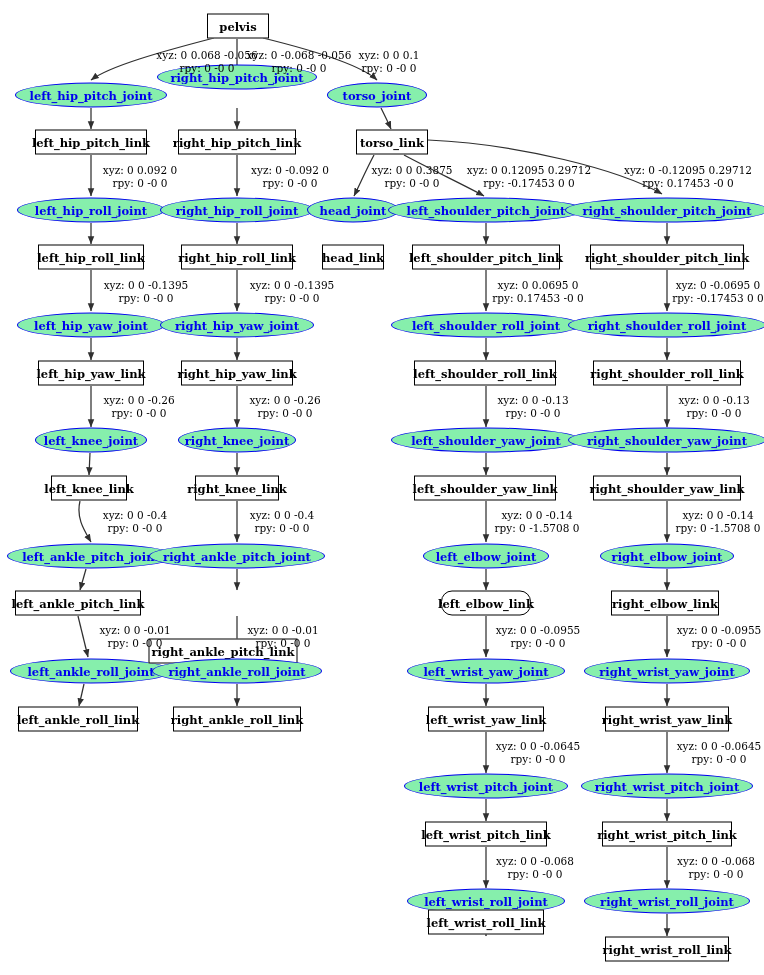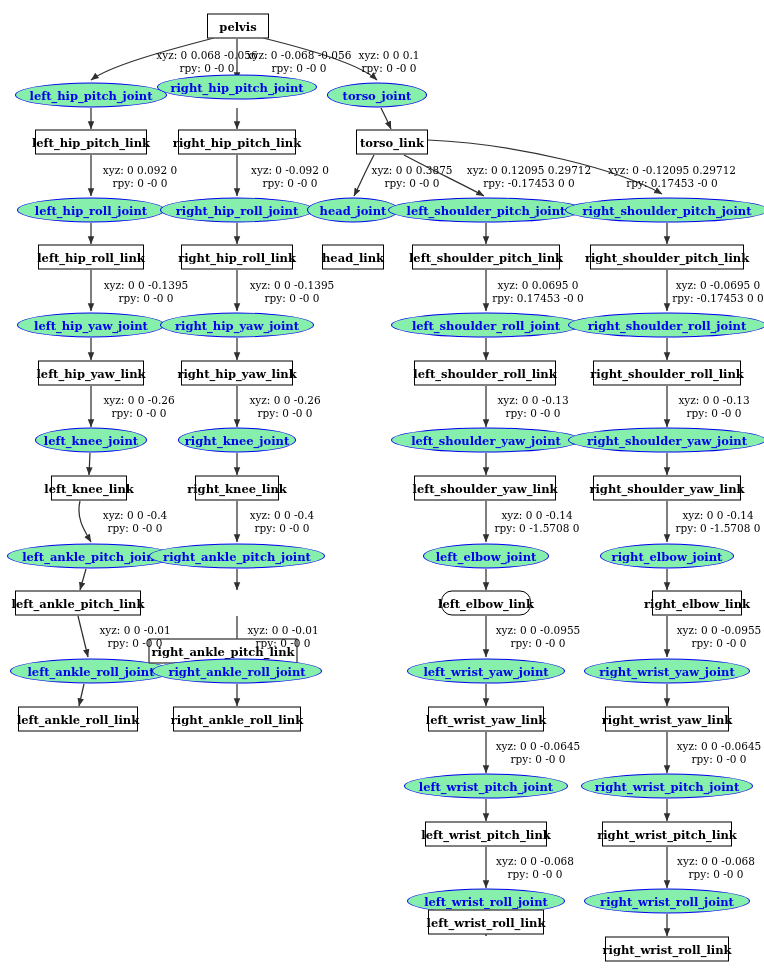--- a/index.html
+++ b/index.html
@@ -94,21 +94,21 @@
       <div class="node joint" style="left: 91px; top: 210px; width: 148px;">left_hip_roll_joint</div>
       <div class="node link" style="left: 91px; top: 257px; width: 106px;">left_hip_roll_link</div>
       <div class="node joint" style="left: 91px; top: 325px; width: 148px;">left_hip_yaw_joint</div>
       <div class="node link" style="left: 91px; top: 373px; width: 106px;">left_hip_yaw_link</div>
       <div class="node joint" style="left: 91px; top: 440px; width: 112px;">left_knee_joint</div>
       <div class="node link" style="left: 89px; top: 488px; width: 76px;">left_knee_link</div>
       <div class="node joint" style="left: 91px; top: 556px; width: 168px;">left_ankle_pitch_joint</div>
       <div class="node link" style="left: 78px; top: 603px; width: 126px;">left_ankle_pitch_link</div>
       <div class="node joint" style="left: 91px; top: 671px; width: 162px;">left_ankle_roll_joint</div>
       <div class="node link" style="left: 78px; top: 719px; width: 120px;">left_ankle_roll_link</div>
-      <div class="node joint" style="left: 237px; top: 87px; width: 160px;">right_hip_pitch_joint</div>
+      <div class="node joint" style="left: 237px; top: 77px; width: 160px;">right_hip_pitch_joint</div>
       <div class="node link" style="left: 237px; top: 142px; width: 118px;">right_hip_pitch_link</div>
       <div class="node joint" style="left: 237px; top: 210px; width: 154px;">right_hip_roll_joint</div>
       <div class="node link" style="left: 237px; top: 257px; width: 112px;">right_hip_roll_link</div>
       <div class="node joint" style="left: 237px; top: 325px; width: 154px;">right_hip_yaw_joint</div>
       <div class="node link" style="left: 237px; top: 373px; width: 112px;">right_hip_yaw_link</div>
       <div class="node joint" style="left: 237px; top: 440px; width: 118px;">right_knee_joint</div>
       <div class="node link" style="left: 237px; top: 488px; width: 84px;">right_knee_link</div>
       <div class="node joint" style="left: 237px; top: 556px; width: 176px;">right_ankle_pitch_joint</div>
       <div class="node link" style="left: 223px; top: 603px; width: 149px; margin-top: 48px;">right_ankle_pitch_link</div>
       <div class="node joint" style="left: 237px; top: 671px; width: 170px;">right_ankle_roll_joint</div>
@@ -131,21 +131,21 @@
       <div class="node link" style="left: 486px; top: 834px; width: 122px;">left_wrist_pitch_link</div>
       <div class="node joint" style="left: 486px; top: 901px; width: 158px;">left_wrist_roll_joint</div>
       <div class="node link" style="left: 486px; top: 922px; width: 116px;">left_wrist_roll_link</div>
       <div class="node joint" style="left: 667px; top: 210px; width: 204px;">right_shoulder_pitch_joint</div>
       <div class="node link" style="left: 667px; top: 257px; width: 154px;">right_shoulder_pitch_link</div>
       <div class="node joint" style="left: 667px; top: 325px; width: 198px;">right_shoulder_roll_joint</div>
       <div class="node link" style="left: 667px; top: 373px; width: 148px;">right_shoulder_roll_link</div>
       <div class="node joint" style="left: 667px; top: 440px; width: 198px;">right_shoulder_yaw_joint</div>
       <div class="node link" style="left: 667px; top: 488px; width: 148px;">right_shoulder_yaw_link</div>
       <div class="node joint" style="left: 667px; top: 556px; width: 134px;">right_elbow_joint</div>
-      <div class="node link" style="left: 697px; top: 603px; width: 90px;">right_elbow_link</div>
+      <div class="node link" style="left: 665px; top: 603px; width: 108px;">right_elbow_link</div>
       <div class="node joint" style="left: 667px; top: 671px; width: 166px;">right_wrist_yaw_joint</div>
       <div class="node link" style="left: 667px; top: 719px; width: 124px;">right_wrist_yaw_link</div>
       <div class="node joint" style="left: 667px; top: 786px; width: 172px;">right_wrist_pitch_joint</div>
       <div class="node link" style="left: 667px; top: 834px; width: 130px;">right_wrist_pitch_link</div>
       <div class="node joint" style="left: 667px; top: 901px; width: 166px;">right_wrist_roll_joint</div>
       <div class="node link" style="left: 667px; top: 949px; width: 124px;">right_wrist_roll_link</div>
     </div>
   <div id="labels">
       <div class="edgelabel" style="left: 207px; top: 62px;"><span>xyz: 0 0.068 -0.056</span><span class="l2">rpy: 0 -0 0</span></div>
       <div class="edgelabel" style="left: 299px; top: 62px;"><span>xyz: 0 -0.068 -0.056</span><span class="l2">rpy: 0 -0 0</span></div>
@@ -155,21 +155,21 @@
       <div class="edgelabel" style="left: 139px; top: 407px;"><span>xyz: 0 0 -0.26</span><span class="l2">rpy: 0 -0 0</span></div>
       <div class="edgelabel" style="left: 135px; top: 522px;"><span>xyz: 0 0 -0.4</span><span class="l2">rpy: 0 -0 0</span></div>
       <div class="edgelabel" style="left: 135px; top: 637px;"><span>xyz: 0 0 -0.01</span><span class="l2">rpy: 0 -0 0</span></div>
       <div class="edgelabel" style="left: 290px; top: 177px;"><span>xyz: 0 -0.092 0</span><span class="l2">rpy: 0 -0 0</span></div>
       <div class="edgelabel" style="left: 292px; top: 292px;"><span>xyz: 0 0 -0.1395</span><span class="l2">rpy: 0 -0 0</span></div>
       <div class="edgelabel" style="left: 285px; top: 407px;"><span>xyz: 0 0 -0.26</span><span class="l2">rpy: 0 -0 0</span></div>
       <div class="edgelabel" style="left: 282px; top: 522px;"><span>xyz: 0 0 -0.4</span><span class="l2">rpy: 0 -0 0</span></div>
       <div class="edgelabel" style="left: 283px; top: 637px;"><span>xyz: 0 0 -0.01</span><span class="l2">rpy: 0 -0 0</span></div>
       <div class="edgelabel" style="left: 412px; top: 177px;"><span>xyz: 0 0 0.3875</span><span class="l2">rpy: 0 -0 0</span></div>
       <div class="edgelabel" style="left: 529px; top: 177px;"><span>xyz: 0 0.12095 0.29712</span><span class="l2">rpy: -0.17453 0 0</span></div>
-      <div class="edgelabel" style="left: 672px; top: 177px;"><span>xyz: 0 -0.12095 0.29712</span><span class="l2">rpy: 0.17453 -0 0</span></div>
+      <div class="edgelabel" style="left: 688px; top: 177px;"><span>xyz: 0 -0.12095 0.29712</span><span class="l2">rpy: 0.17453 -0 0</span></div>
       <div class="edgelabel" style="left: 538px; top: 292px;"><span>xyz: 0 0.0695 0</span><span class="l2">rpy: 0.17453 -0 0</span></div>
       <div class="edgelabel" style="left: 533px; top: 407px;"><span>xyz: 0 0 -0.13</span><span class="l2">rpy: 0 -0 0</span></div>
       <div class="edgelabel" style="left: 537px; top: 522px;"><span>xyz: 0 0 -0.14</span><span class="l2">rpy: 0 -1.5708 0</span></div>
       <div class="edgelabel" style="left: 538px; top: 637px;"><span>xyz: 0 0 -0.0955</span><span class="l2">rpy: 0 -0 0</span></div>
       <div class="edgelabel" style="left: 538px; top: 753px;"><span>xyz: 0 0 -0.0645</span><span class="l2">rpy: 0 -0 0</span></div>
       <div class="edgelabel" style="left: 535px; top: 868px;"><span>xyz: 0 0 -0.068</span><span class="l2">rpy: 0 -0 0</span></div>
       <div class="edgelabel" style="left: 718px; top: 292px;"><span>xyz: 0 -0.0695 0</span><span class="l2">rpy: -0.17453 0 0</span></div>
       <div class="edgelabel" style="left: 714px; top: 407px;"><span>xyz: 0 0 -0.13</span><span class="l2">rpy: 0 -0 0</span></div>
       <div class="edgelabel" style="left: 718px; top: 522px;"><span>xyz: 0 0 -0.14</span><span class="l2">rpy: 0 -1.5708 0</span></div>
       <div class="edgelabel" style="left: 719px; top: 637px;"><span>xyz: 0 0 -0.0955</span><span class="l2">rpy: 0 -0 0</span></div>

